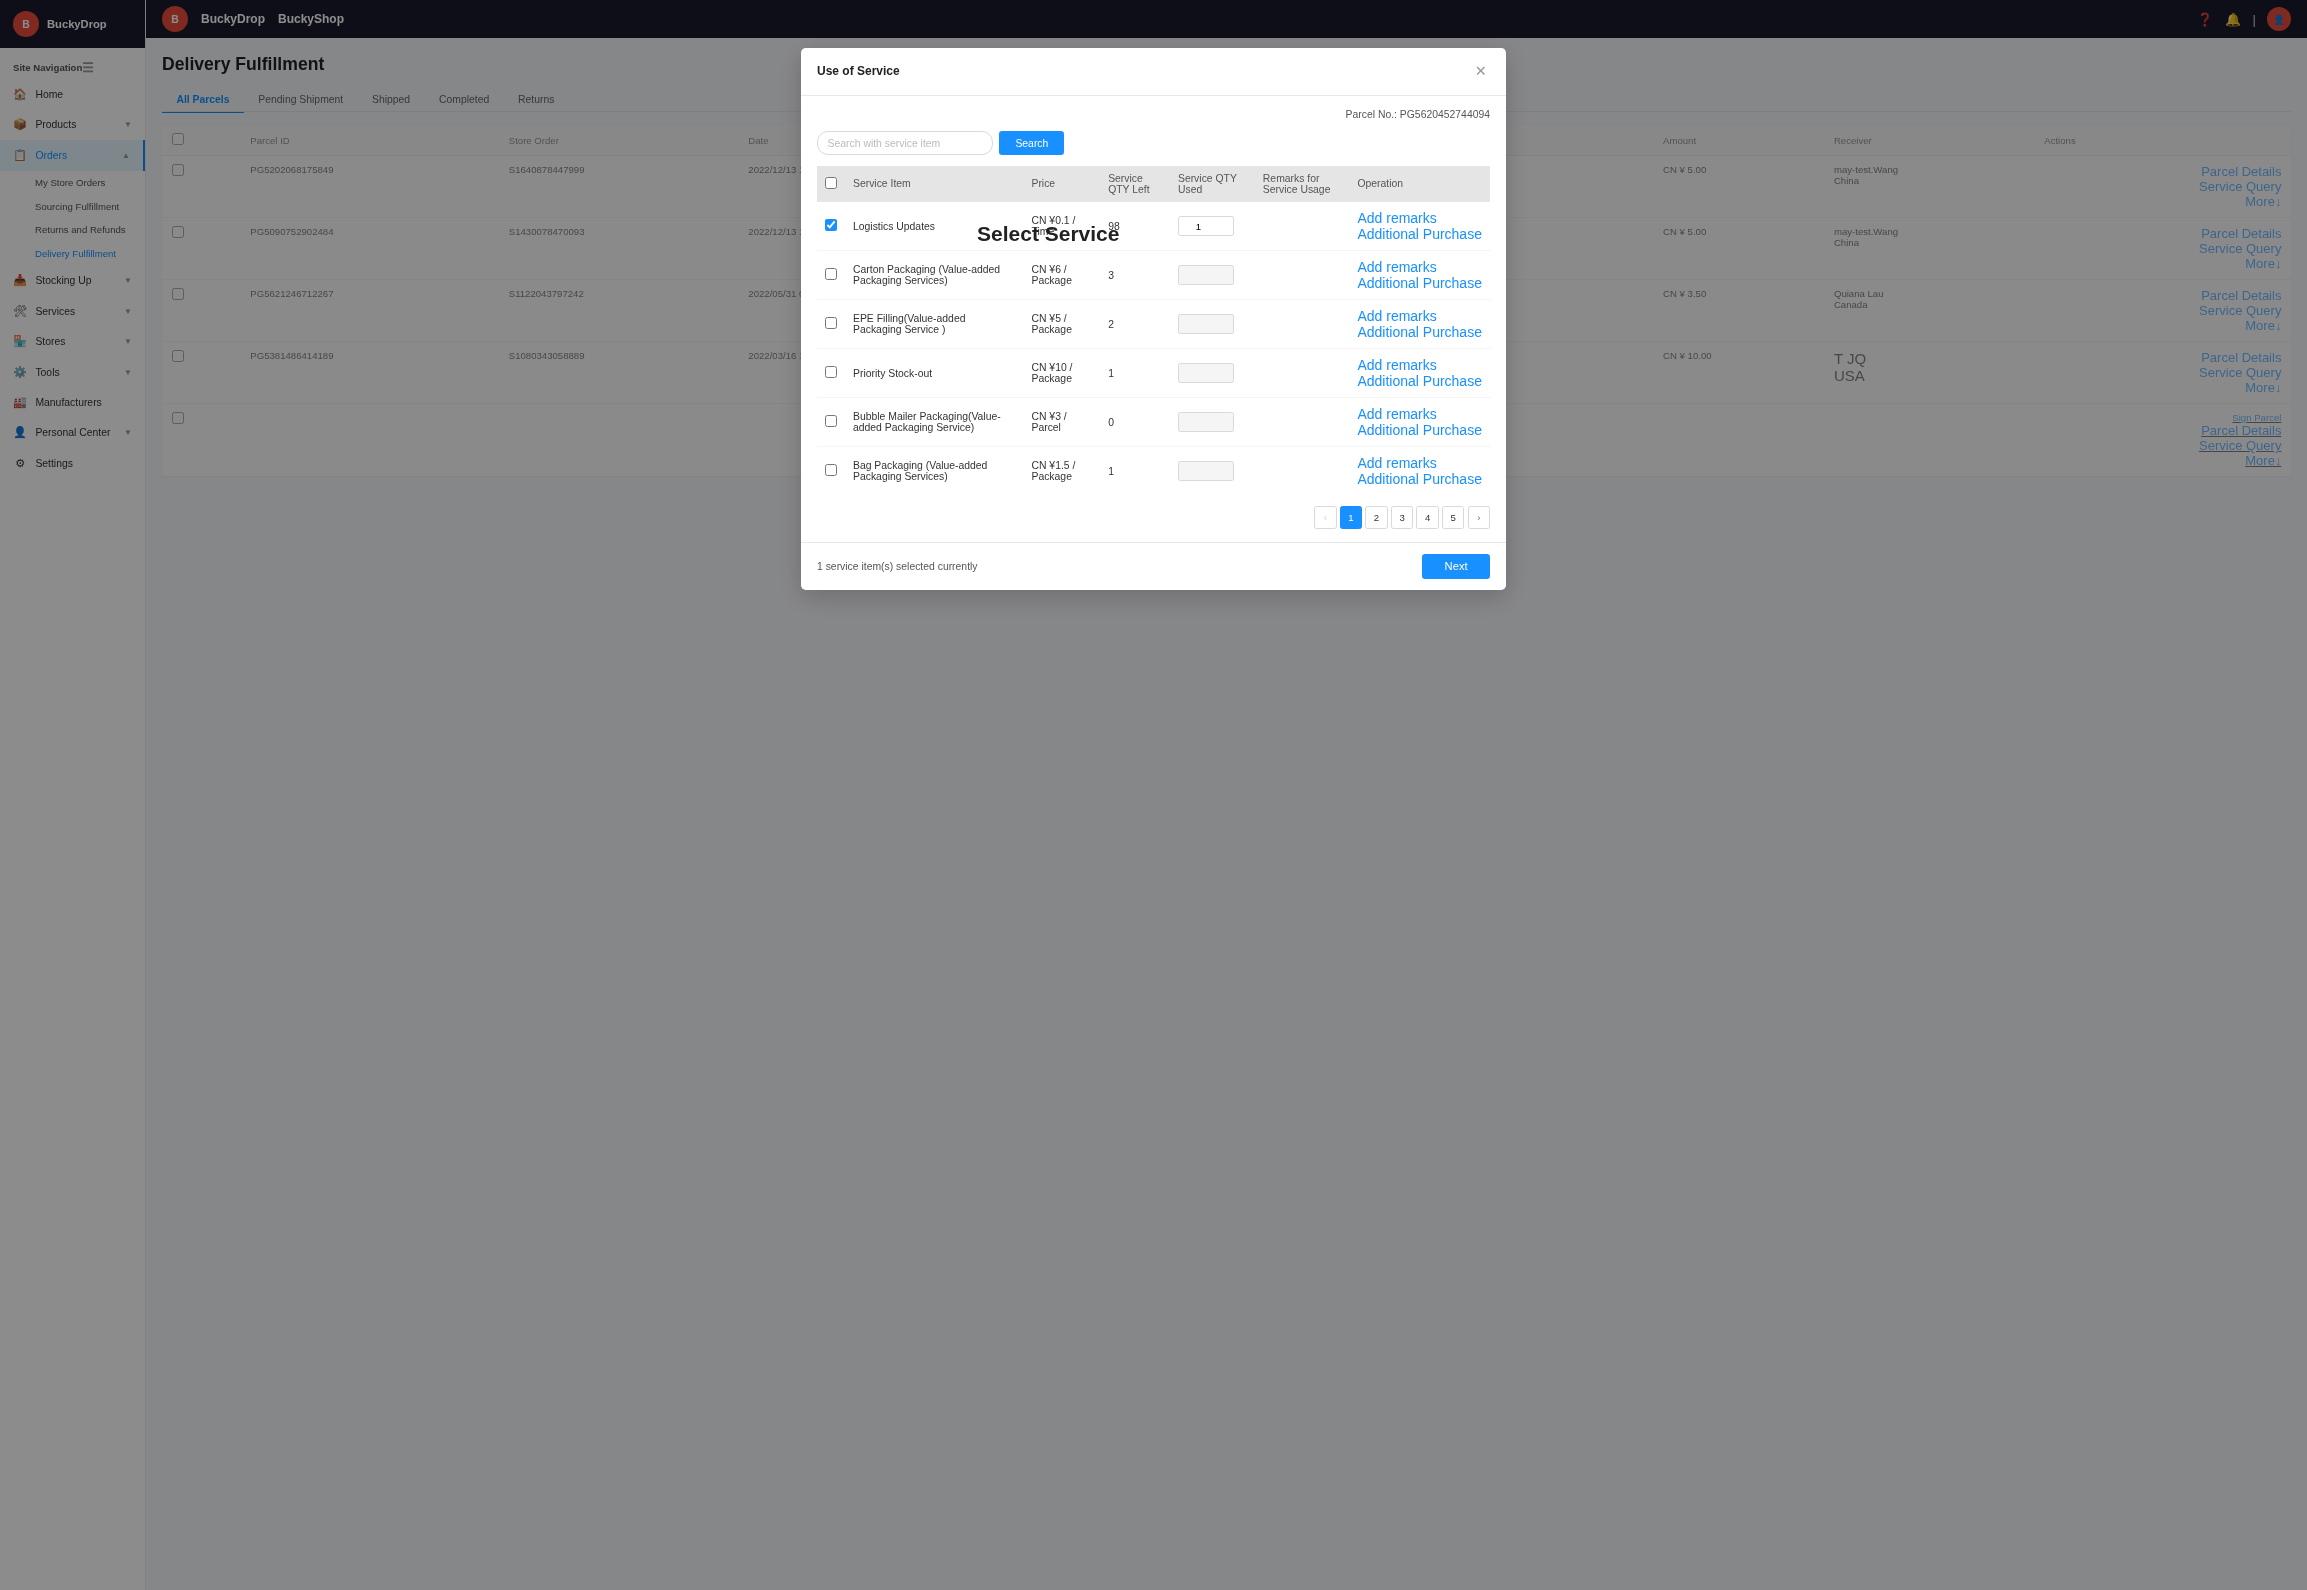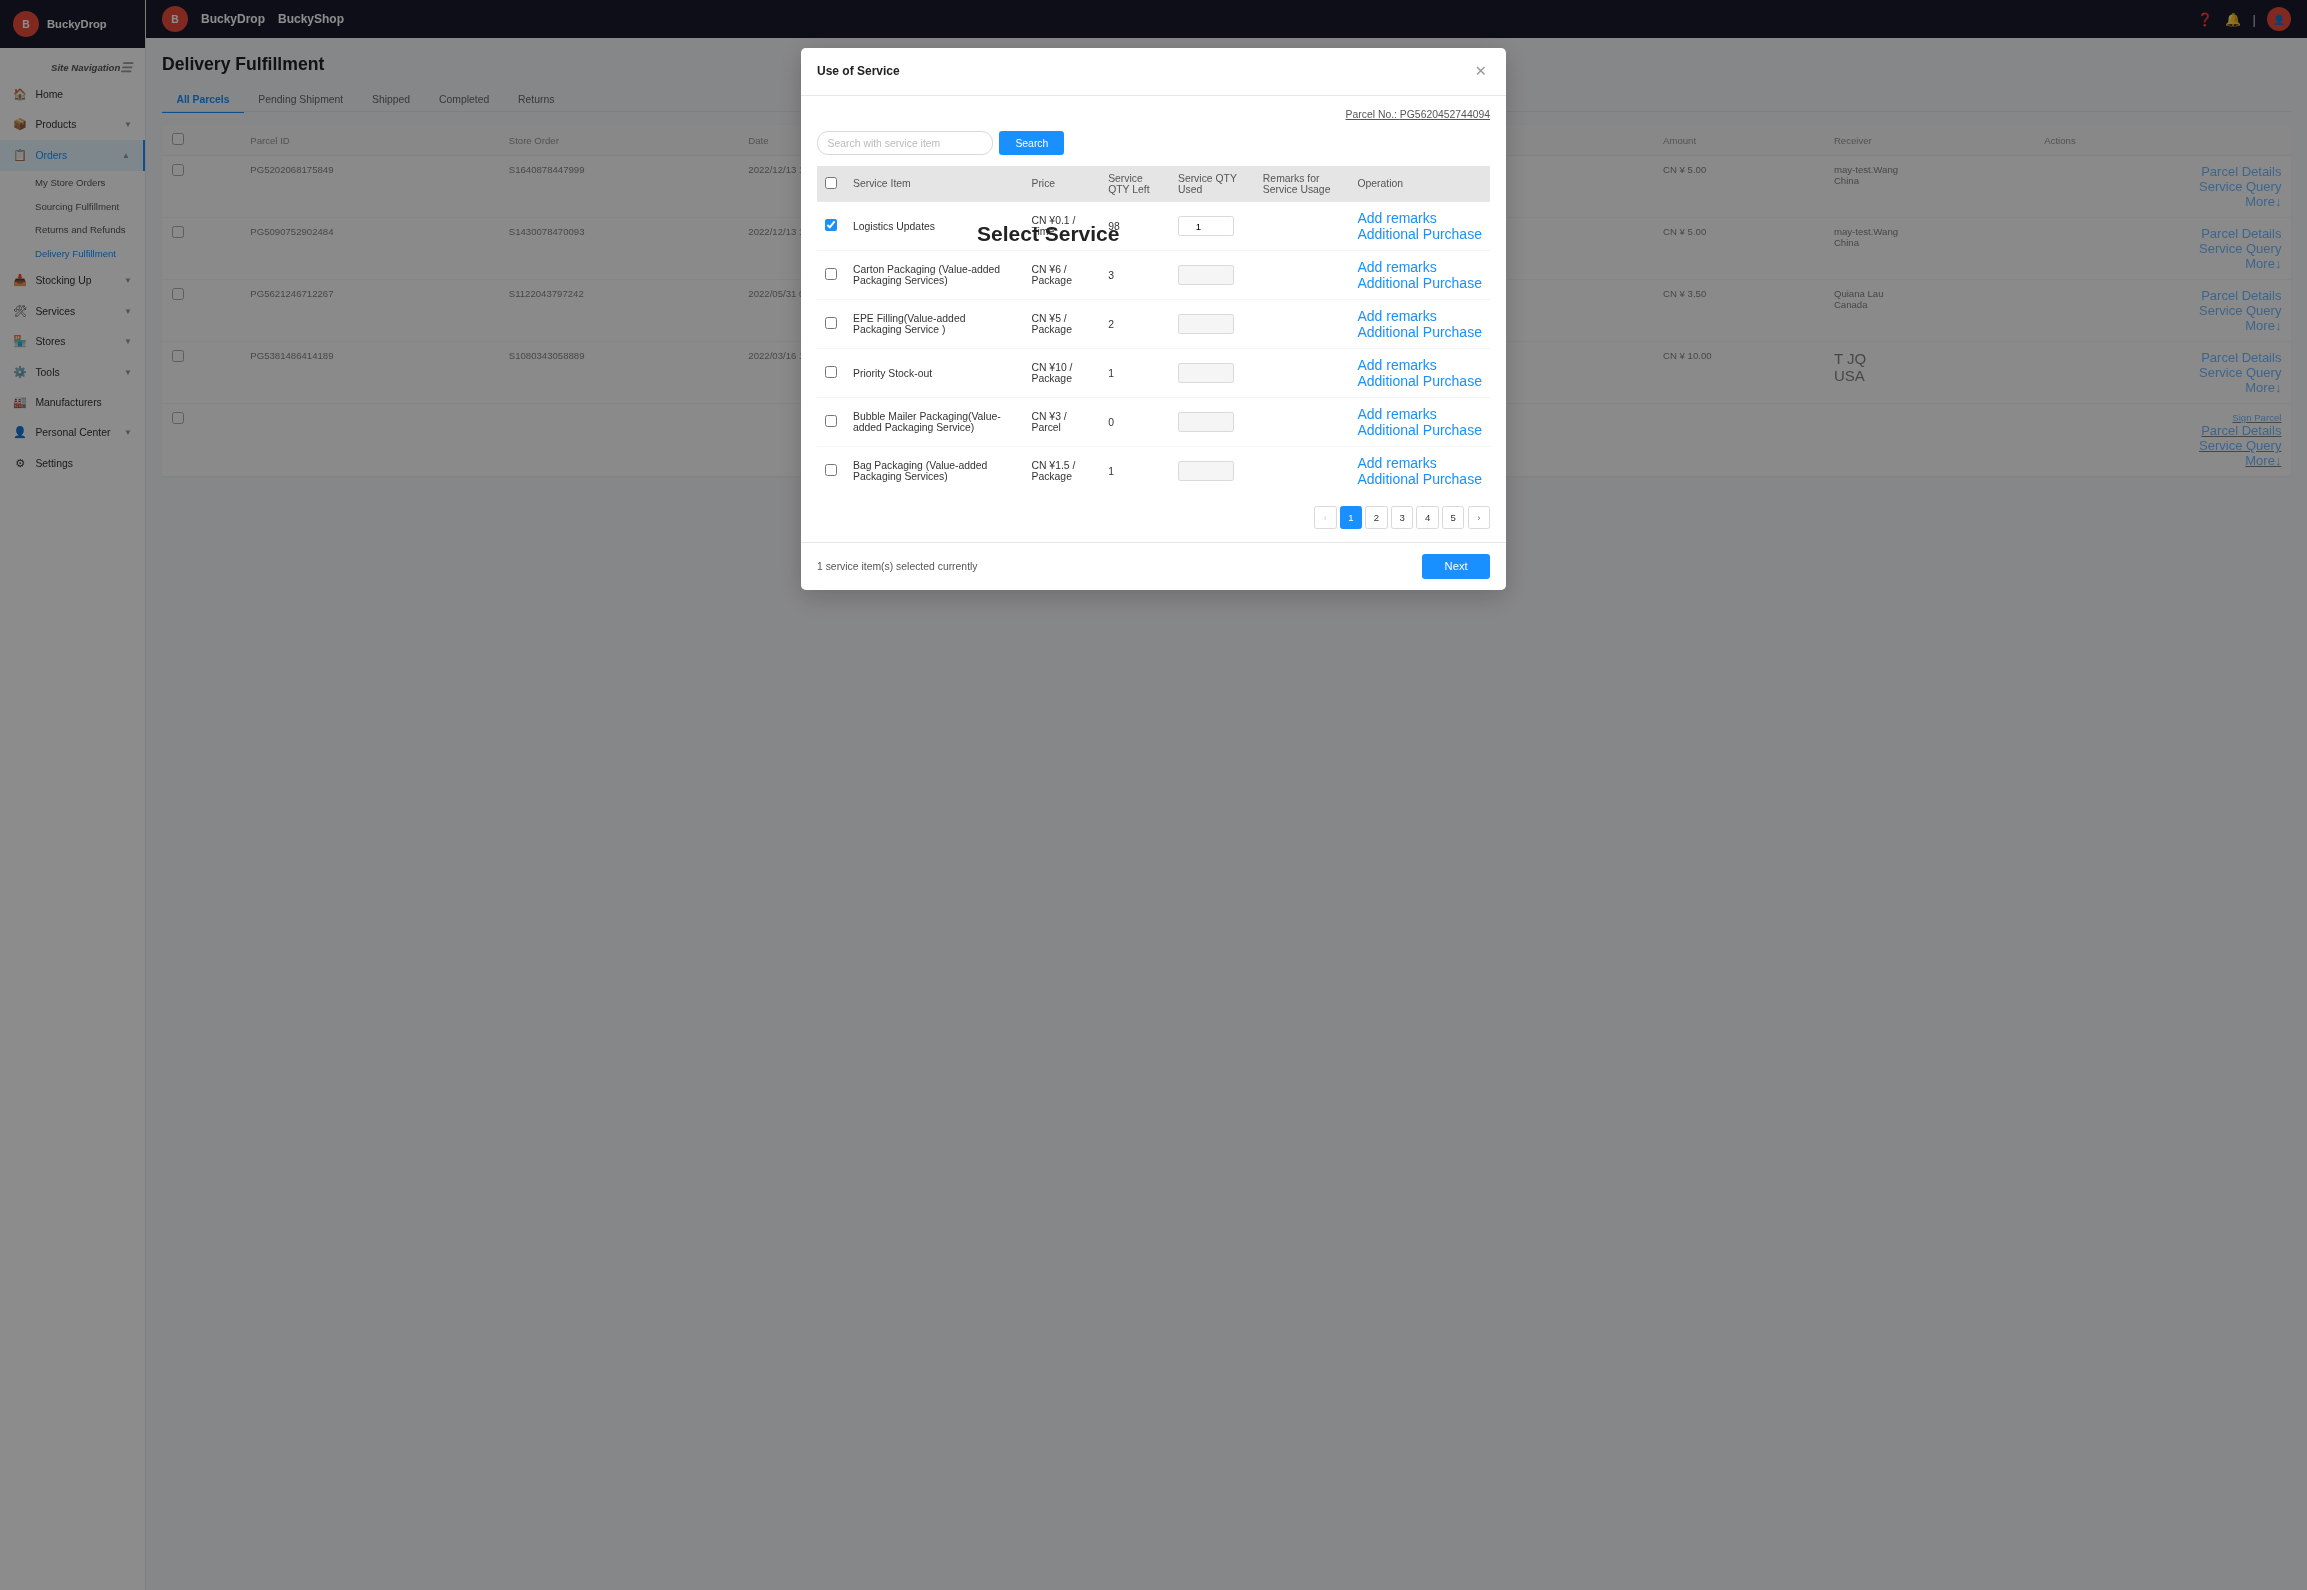--- a/index.html
+++ b/index.html
@@ -3,21 +3,21 @@
   <meta charset="utf-8">
   <style>
     * { box-sizing: border-box; margin: 0; padding: 0; }
     body { font-family: -apple-system, BlinkMacSystemFont, 'Segoe UI', sans-serif; background: #f0f2f5; display: flex; height: 100vh; overflow: hidden; }
 
     
     .sidebar { width: 146px; background: #fff; border-right: 0.8px solid #e8e8e8; display: flex; flex-direction: column; height: 100vh; overflow-y: auto; flex-shrink: 0; }
     .sidebar-header { background: #1a1a2e; padding: 11.2px 13px; display: flex; align-items: center; gap: 8px; }
     .sidebar-logo { width: 26px; height: 26px; background: #e74c3c; border-radius: 50%; display: flex; align-items: center; justify-content: center; color: white; font-weight: bold; font-size: 10.4px; flex-shrink: 0; }
     .sidebar-brand { color: white; font-weight: bold; font-size: 11.2px; }
-    .sidebar-section-title { padding: 11.2px 13px 4.8px; font-size: 9.6px; font-weight: 600; color: #555; display: flex; align-items: center; justify-content: flex-end; font-style: italic; }
+    .sidebar-section-title { padding: 11.2px 13px 4.8px; font-size: 9.6px; font-weight: 600; color: #555; display: flex; align-items: center; justify-content: flex-start; }
     .sidebar-item { padding: 8px 13px; display: flex; align-items: center; gap: 8px; cursor: pointer; font-size: 10.4px; color: #333; position: relative; }
     .sidebar-item.active { color: #1890ff; background: #e6f7ff; border-right: 2.4px solid #1890ff; }
     .sidebar-item .icon { width: 14.4px; height: 14.4px; display: flex; align-items: center; justify-content: center; font-size: 11.2px; flex-shrink: 0; }
     .sidebar-item .chevron { margin-left: auto; font-size: 8px; color: #999; }
     .sidebar-sub-item { padding: 6.4px 13px 6.4px 35px; font-size: 9.6px; color: #555; cursor: pointer; }
     .sidebar-sub-item.active { color: #1890ff; font-weight: 500; }
 
     
     .main { flex: 1; display: flex; flex-direction: column; overflow: hidden; }
     .topbar { background: #1a1a2e; padding: 0 16px; height: 38px; display: flex; align-items: center; justify-content: space-between; }
@@ -47,21 +47,21 @@
     
     .modal-overlay { position: fixed; top: 0; left: 0; right: 0; bottom: 0; background: rgba(0,0,0,0.45); z-index: 1000; display: flex; align-items: flex-start; justify-content: center; padding-top: 48px; }
     .modal { background: white; border-radius: 4.8px; width: 705px; max-height: 85vh; display: flex; flex-direction: column; box-shadow: 0 6.4px 26px rgba(0,0,0,0.2); }
     .modal-header { padding: 13px 16px; border-bottom: 0.8px solid #e8e8e8; display: flex; align-items: center; justify-content: space-between; gap: 8px; }
     .modal-title { font-size: 12px; font-weight: 600; color: #222; }
     .modal-close { font-size: 14.4px; color: #999; cursor: pointer; background: none; border: none; line-height: 1; padding: 3.2px; }
     .modal-body { flex: 1; overflow-y: auto; padding: 13px 16px; }
     .modal-footer { padding: 11.2px 16px; border-top: 0.8px solid #e8e8e8; display: flex; align-items: center; justify-content: space-between; }
 
     
-    .parcel-no { text-align: right; font-size: 10.4px; color: #555; margin-bottom: 11.2px; text-decoration: underline; }
+    .parcel-no { text-align: right; font-size: 10.4px; color: #555; margin-bottom: 11.2px; }
 
     
     .search-row { display: flex; gap: 6.4px; margin-bottom: 11.2px; }
     .search-input { padding: 5.6px 9.6px; border: 0.8px solid #d9d9d9; border-radius: 11px; font-size: 10.4px; width: 176px; color: #333; }
     .search-input::placeholder { color: #bbb; }
     .search-btn { padding: 5.6px 16px; background: #1890ff; color: white; border: none; border-radius: 3.2px; font-size: 10.4px; cursor: pointer; font-weight: 500; }
 
     
     .service-table { width: 100%; border-collapse: collapse; font-size: 10.4px; }
     .service-table th { border-bottom: 0.8px solid #e8e8e8; padding: 6.4px 8px; text-align: left; font-weight: 500; color: #555; background: #e5e5e5; }

